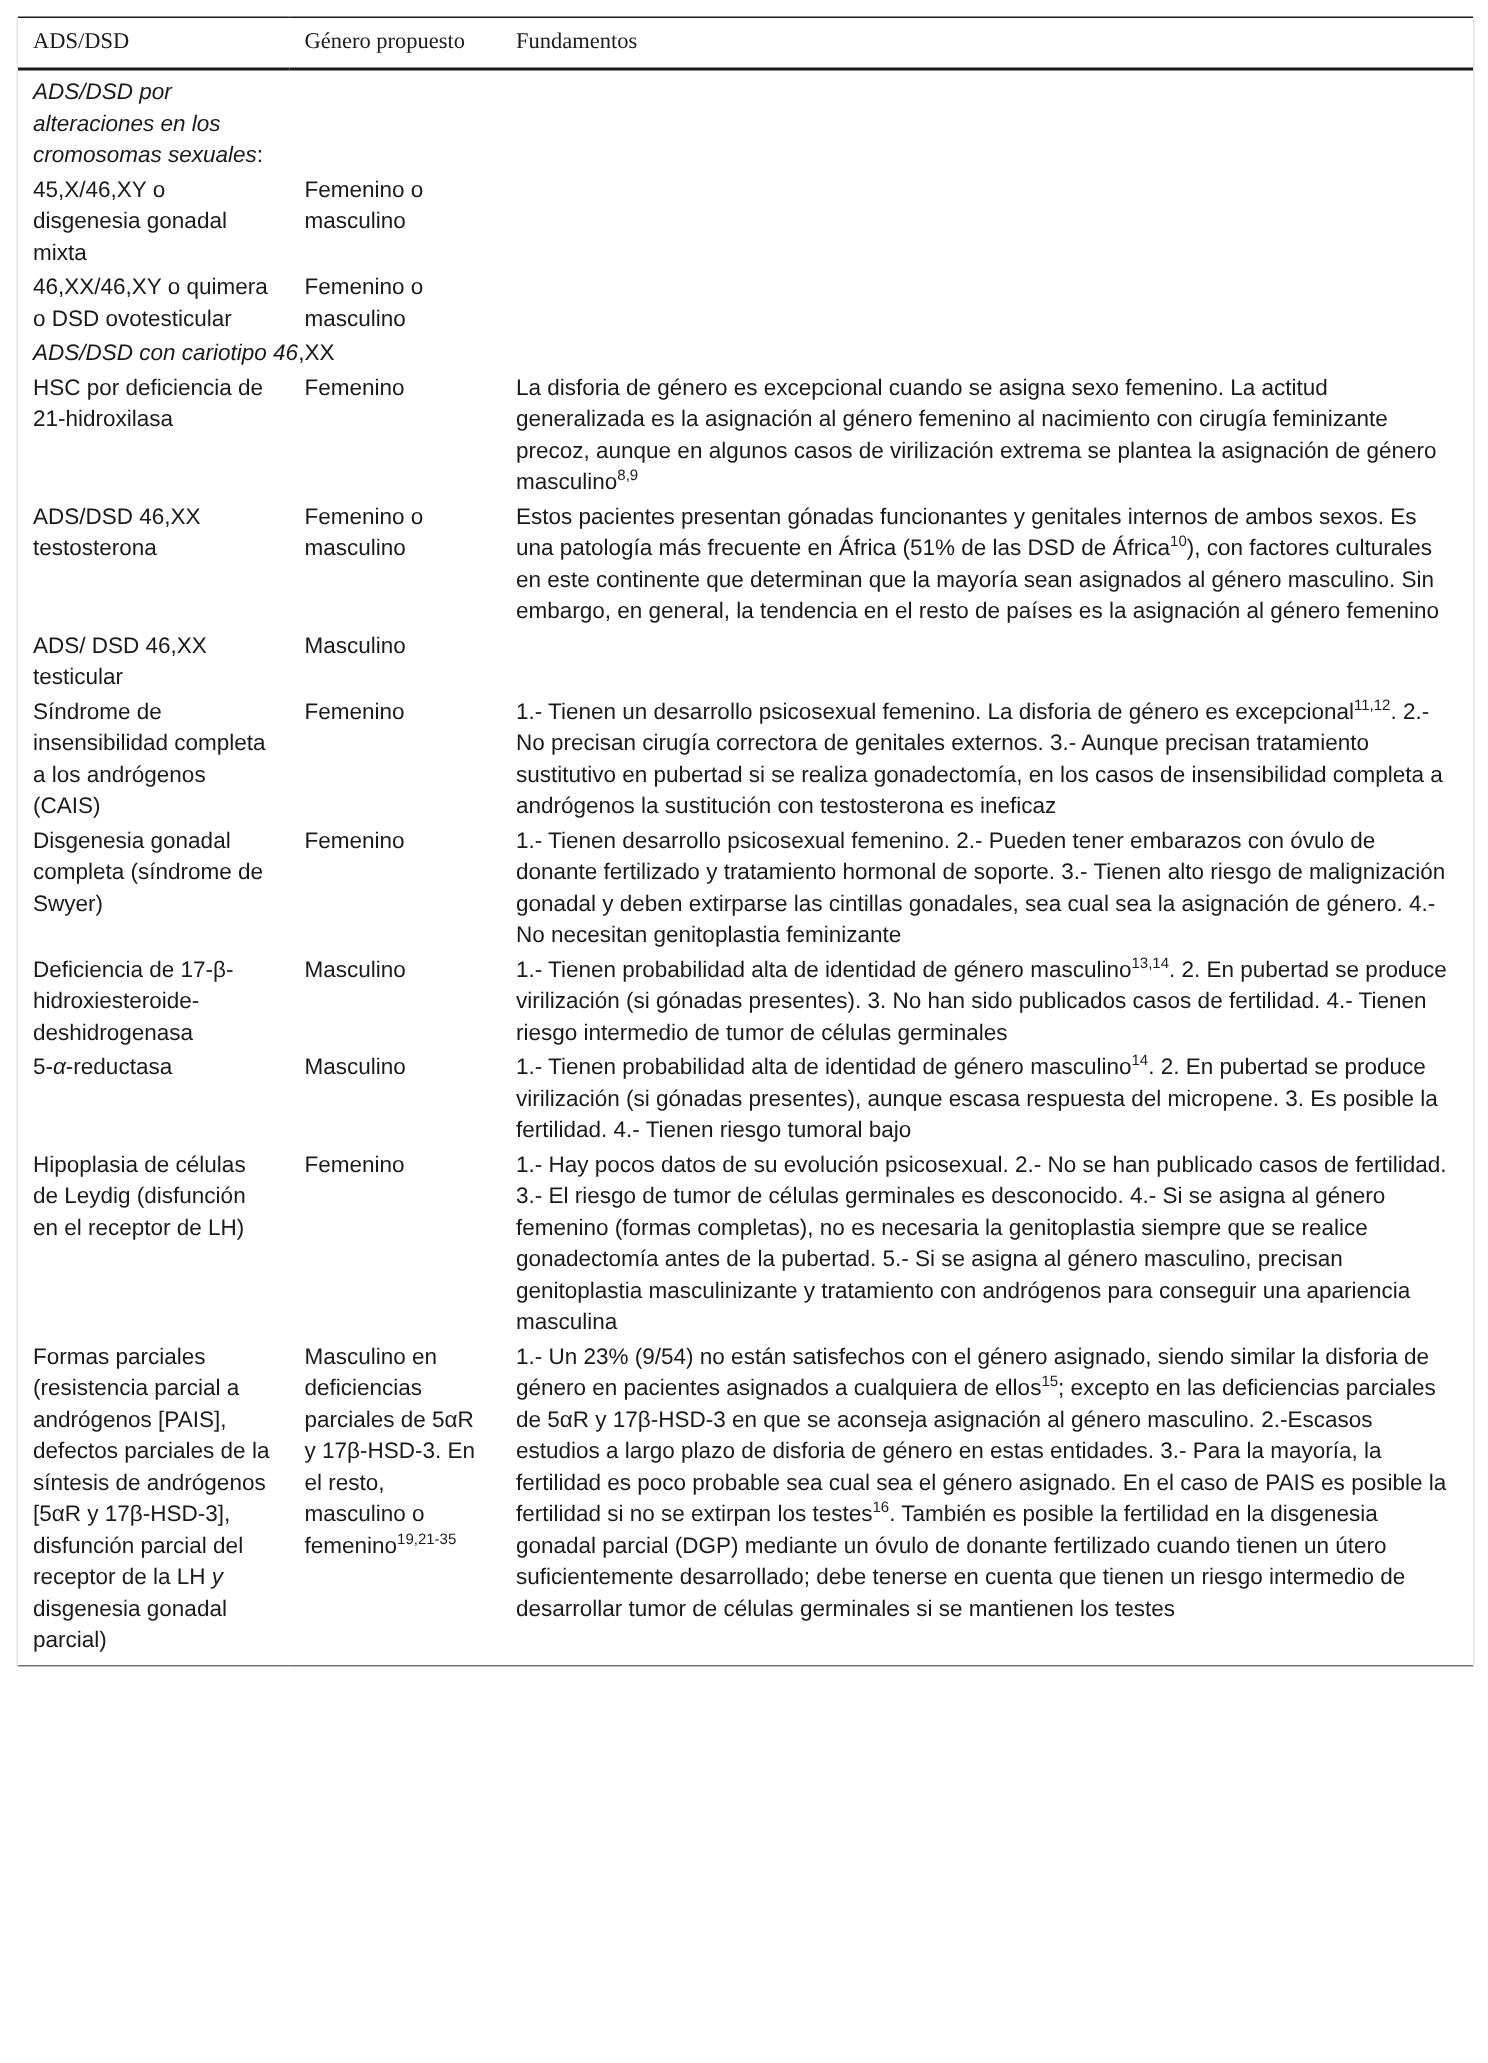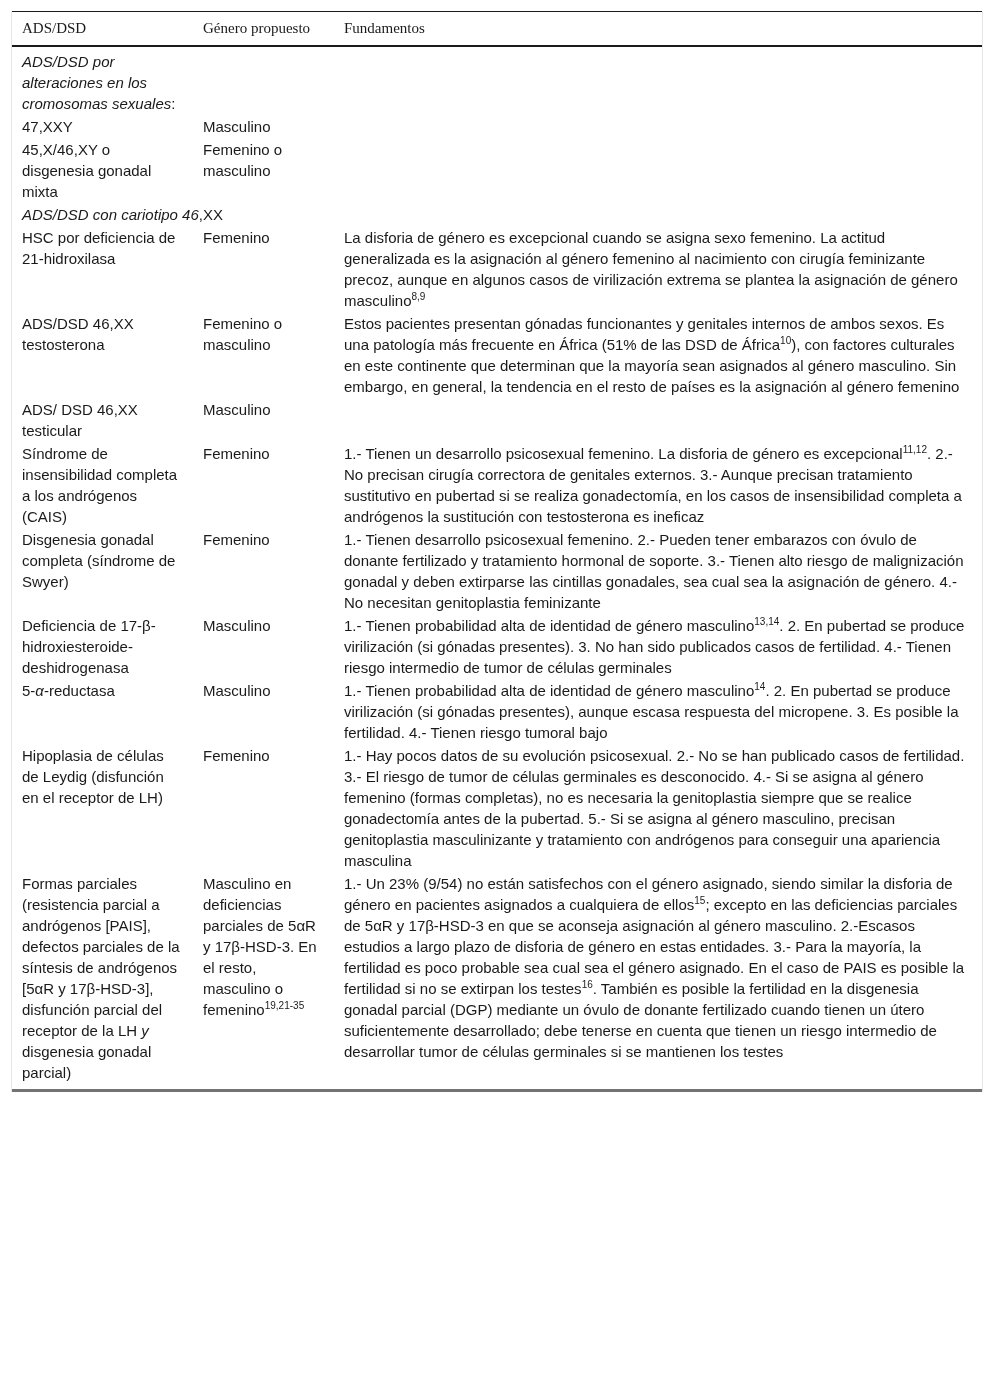--- a/index.html
+++ b/index.html
@@ -1,21 +1,21 @@
 <!DOCTYPE html>
 <html><head>
 <meta charset="utf-8">
 <style>
   html, body { margin: 0; padding: 0; background: #ffffff; }
   body { width: 992px; height: 1375px; position: relative; font-family: "Liberation Sans", sans-serif; color: #1a1a1a; font-size: 15px; line-height: 21px; }
   .tbl-wrap { position: absolute; left: 11px; top: 11px; width: 970px; border-left: 1px solid #e6e6e6; border-right: 1px solid #e6e6e6; }
   table { width: 100%; border-collapse: collapse; table-layout: fixed; }
   thead tr { border-top: 1px solid #1a1a1a; border-bottom: 2px solid #1a1a1a; }
   thead th { font-weight: normal; text-align: left; vertical-align: top; padding: 6px 10px 6px 10px; font-family: Liberation Serif, serif; }
-  tbody tr:last-child { border-bottom: 3px solid #737373; }
+  tbody tr:last-child { border-bottom: 1px solid #737373; }
   td { vertical-align: top; padding: 1px 10px 1px 10px; }
   col.c1 { width: 181px; } col.c2 { width: 141px; } col.c3 { width: auto; }
   .section td { font-style: italic; }
   sup { font-size: 10px; line-height: 0; vertical-align: super; }
   .lastpad td { padding-bottom: 6px; }
 </style>
 </head>
 <body>
 
 <div class="tbl-wrap">
@@ -33,26 +33,26 @@
     </tr>
   </thead>
   <tbody>
 
     <tr class="section">
       <td style="padding-top:4px;"><span>ADS/DSD por alteraciones en los cromosomas sexuales</span><span style="font-style:normal">:</span></td>
           <td></td>
           <td></td>
     </tr>
     <tr>
-      <td><span class="first">47,XXY</span></td>
-      <td>Masculino</td>
+      <td><span class="first">45,X/46,XY o disgenesia gonadal mixta</span></td>
+      <td>Femenino o masculino</td>
       <td></td>
     </tr>
     <tr>
-      <td><span class="first">45,X/46,XY o disgenesia gonadal mixta</span></td>
+      <td><span class="first">46,XX/46,XY o quimera o DSD ovotesticular</span></td>
       <td>Femenino o masculino</td>
       <td></td>
     </tr>
 
     <tr class="section">
       <td colspan="3"><span>ADS/DSD con cariotipo 46</span><span style="font-style:normal">,XX</span></td>
     </tr>
     <tr>
       <td><span class="first">HSC por deficiencia de 21-hidroxilasa</span></td>
       <td>Femenino</td>

